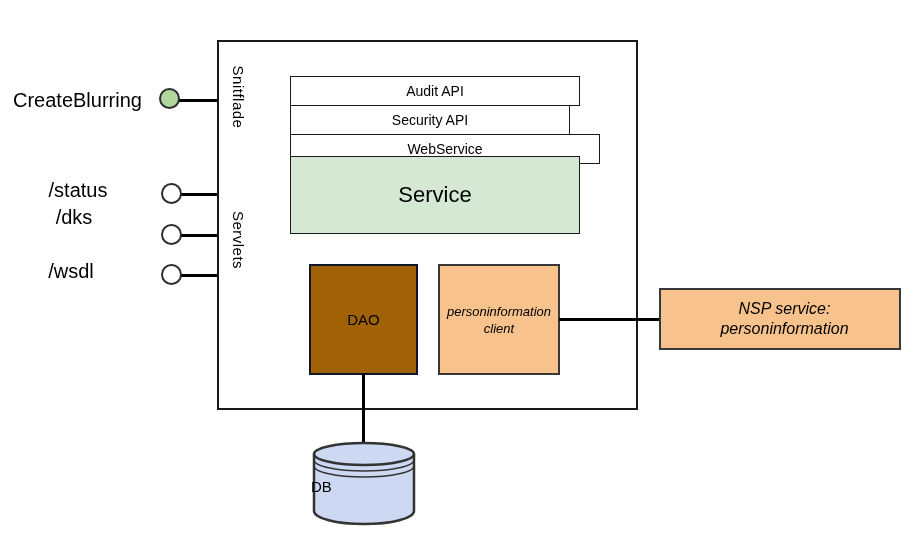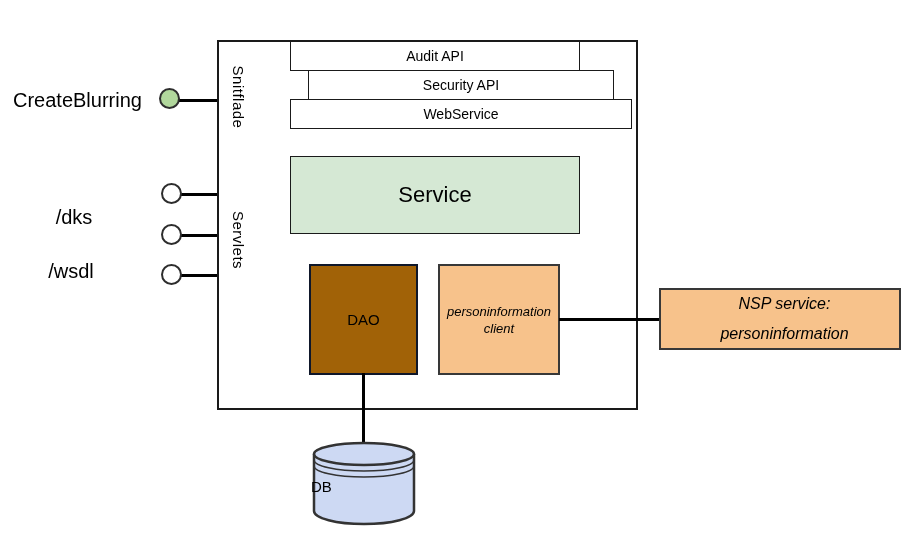--- a/index.html
+++ b/index.html
@@ -10,59 +10,60 @@
   .abs{position:absolute;box-sizing:border-box;}
   .label{font-size:20px;line-height:18px;text-align:center;}
   .port{border-radius:50%;border:2px solid #2d2d2d;background:#fff;width:21px;height:21px;}
   .port.filled{background:#b1d79c;}
   .hline{background:#000;height:3px;}
   .vline{background:#000;width:3px;}
   .mainbox{border:2px solid #1a1a1a;background:#fff;}
   .rot{transform:translate(-50%,-50%) rotate(90deg);transform-origin:center;
        font-size:15px;white-space:nowrap;letter-spacing:.5px;}
   .apirow{border:1.5px solid #1a1a1a;background:#fff;font-size:14px;
-          display:flex;align-items:center;justify-content:center;}
+          display:flex;align-items:center;justify-content:center;margin-top:35px;}
   .servicebox{border:1.5px solid #1a1a1a;background:#d5e8d4;font-size:22px;
           display:flex;align-items:center;justify-content:center;}
   .daobox{border:2px solid #0f172a;background:#a16207;font-size:15px;
           display:flex;align-items:center;justify-content:center;}
   .orangebox{border:2px solid #383838;background:#f7c28b;
           display:flex;align-items:center;justify-content:center;text-align:center;}
   .ml{white-space:pre-line;font-style:italic;}
   .pclient{font-size:13px;line-height:17px;}
-  .nsp{font-size:16px;line-height:30px;padding-left:9px;}
+  .nsp{font-size:16px;line-height:20px;padding-left:9px;}
   .dblabel{font-size:15px;text-align:left;}
 </style>
 </head>
 <body>
 
 <div class="canvas">
 
   <div class="abs label" style="left:13px;top:91px;width:120px">CreateBlurring</div>
+  <div class="abs label" style="left:18px;top:181px;width:120px">/status</div>
   <div class="abs label" style="left:14px;top:208px;width:120px">/dks</div>
   <div class="abs label" style="left:11px;top:262px;width:120px">/wsdl</div>
 
   <div class="abs hline" style="left:178px;top:99px;width:40px"></div>
   <div class="abs hline" style="left:178px;top:193px;width:40px"></div>
   <div class="abs hline" style="left:178px;top:234px;width:40px"></div>
   <div class="abs hline" style="left:178px;top:274px;width:40px"></div>
 
   <div class="abs port filled" style="left:159px;top:88px"></div>
   <div class="abs port" style="left:161px;top:183px"></div>
   <div class="abs port" style="left:161px;top:224px"></div>
   <div class="abs port" style="left:161px;top:264px"></div>
 
   <div class="abs mainbox" style="left:217px;top:40px;width:421px;height:370px"></div>
 
   <div class="abs rot" style="left:238px;top:97px">Snitflade</div>
   <div class="abs rot" style="left:238px;top:240px">Servlets</div>
 
   <div class="abs apirow" style="left:290px;top:41px;width:290px;height:30px">Audit API</div>
-  <div class="abs apirow" style="left:308px;top:70px;width:306px;height:30px">Security API</div>
-  <div class="abs apirow" style="left:290px;top:99px;width:342px;height:30px">WebService</div>
+  <div class="abs apirow" style="left:290px;top:70px;width:280px;height:30px">Security API</div>
+  <div class="abs apirow" style="left:290px;top:99px;width:310px;height:30px">WebService</div>
 
   <div class="abs servicebox" style="left:290px;top:156px;width:290px;height:78px">Service</div>
 
   <div class="abs daobox" style="left:309px;top:264px;width:109px;height:111px">DAO</div>
 
   <div class="abs orangebox pclient ml" style="left:438px;top:264px;width:122px;height:111px">personinformation
 client</div>
 
   <div class="abs hline" style="left:559px;top:318px;width:101px"></div>
 

